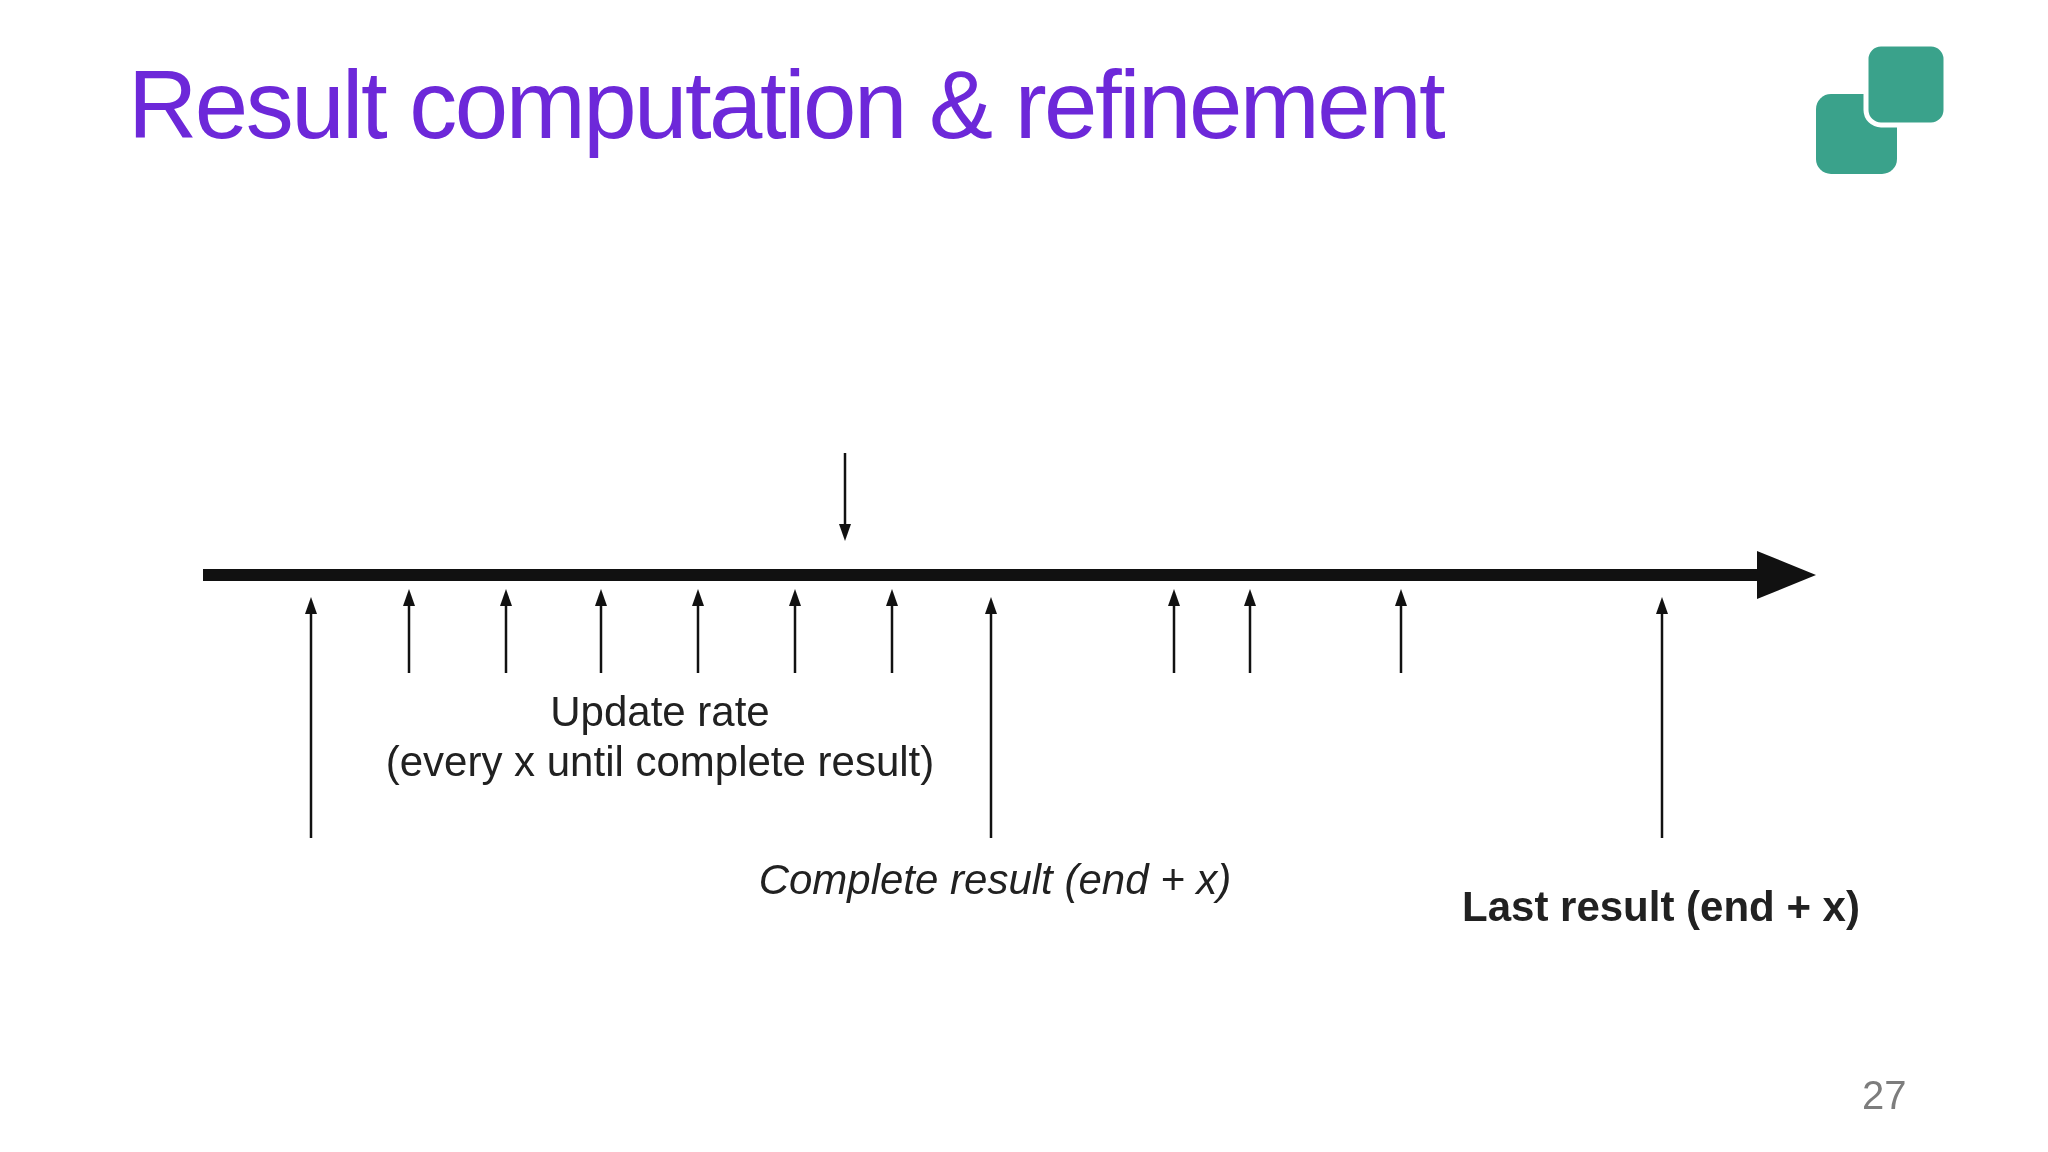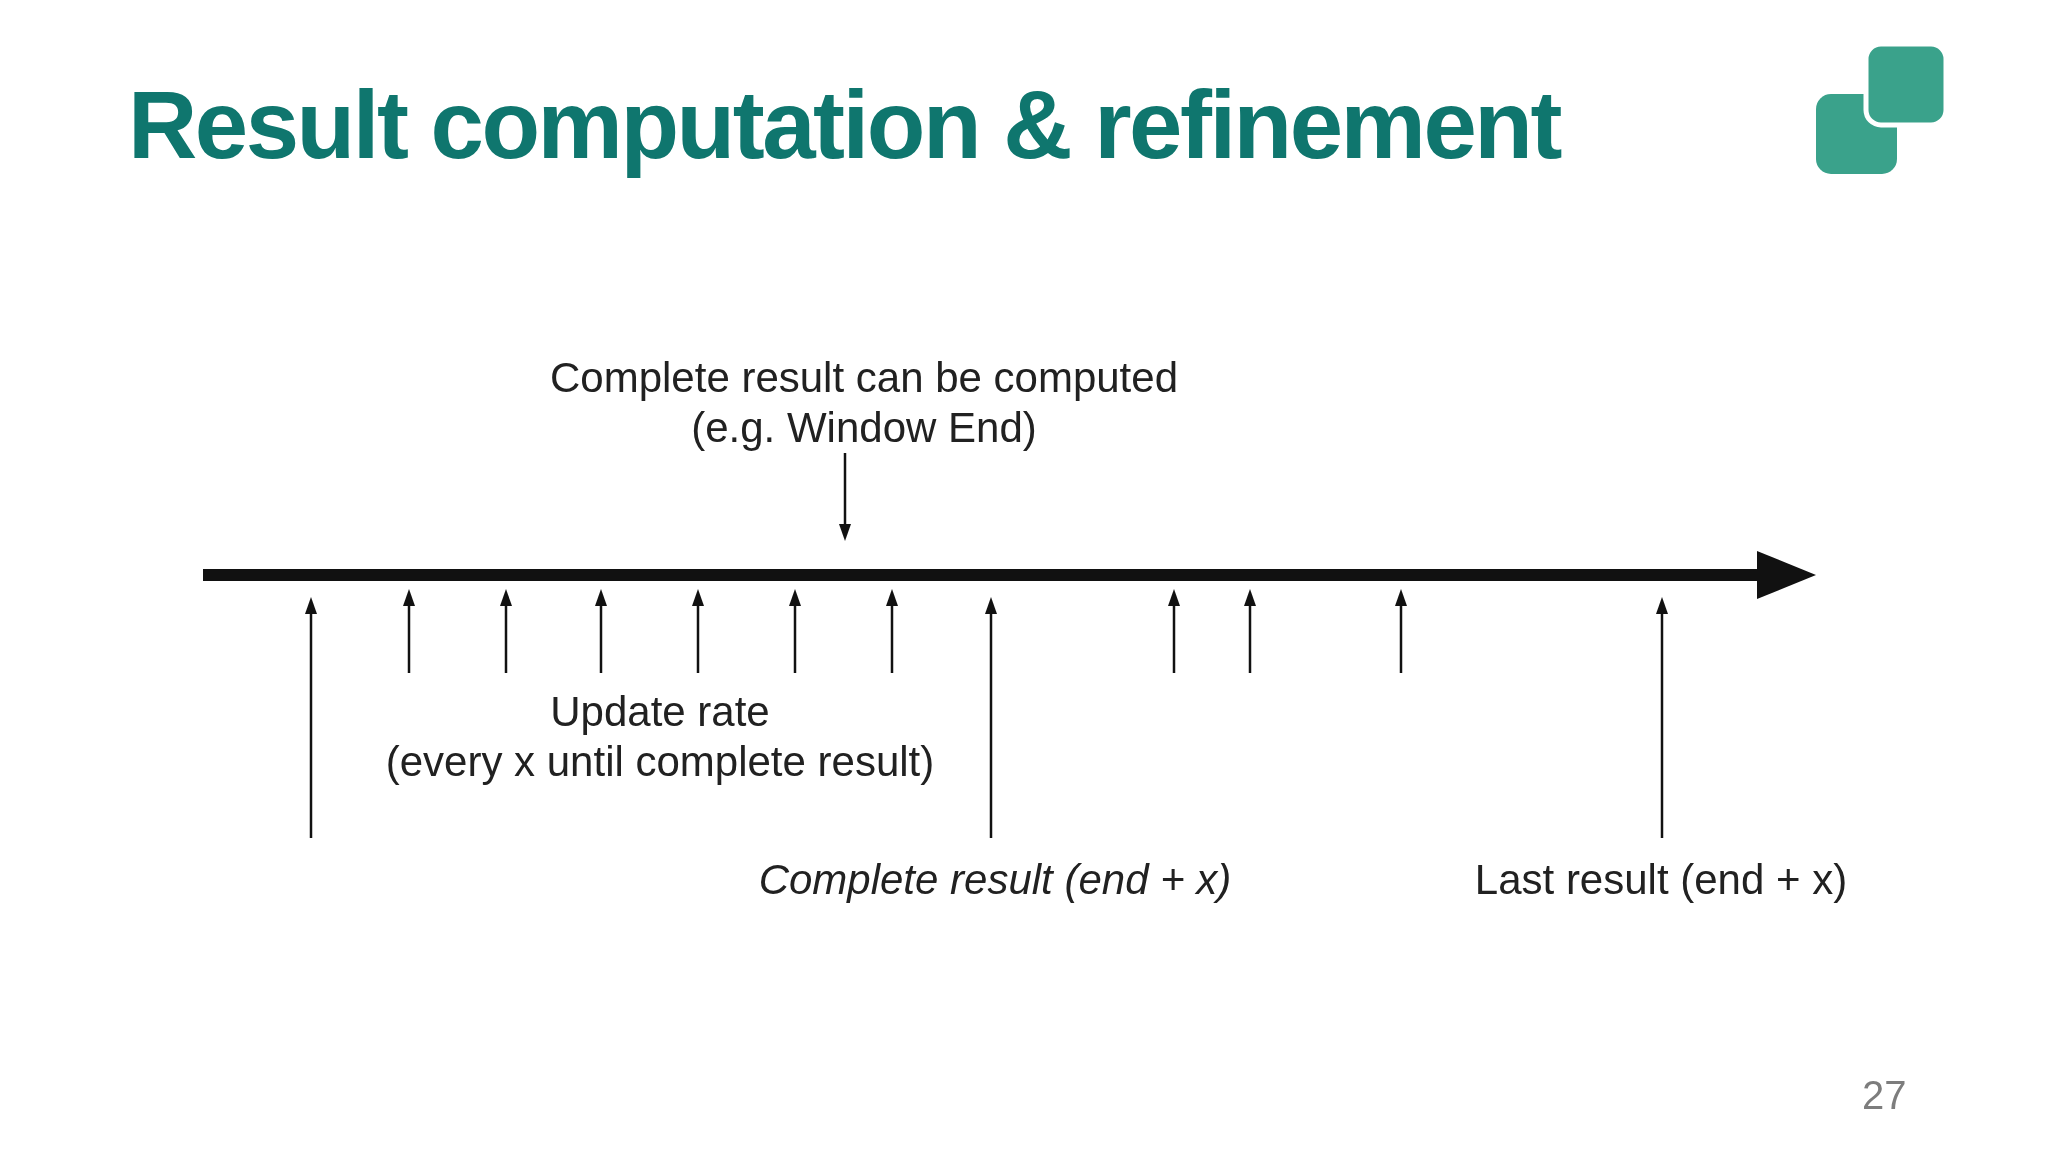--- a/index.html
+++ b/index.html
@@ -5,34 +5,34 @@
   html,body{margin:0;padding:0;background:#ffffff;}
   #slide{
     position:relative;
     width:2048px;height:1152px;
     background:#ffffff;
     overflow:hidden;
     font-family:"Liberation Sans","DejaVu Sans",sans-serif;
   }
   #title{
     position:absolute;left:128px;top:57px;
-    font-size:96px;font-weight:700;line-height:1;
-    letter-spacing:-2.5px;color:#0f766e;white-space:nowrap;margin-top:20px;
+    font-size:96px;font-weight:400;line-height:1;
+    letter-spacing:-2.5px;color:#6d28d9;white-space:nowrap;
   }
   .dlabel{
     position:absolute;
     font-size:42px;line-height:50px;color:#212121;
     text-align:center;white-space:nowrap;
   }
   #annotation      {left:514px; top:353px; width:700px;}
   #label-update    {left:360px; top:687px; width:600px;}
   #label-late      {left:1033px;top:697px; width:600px;}
   #label-first     {left:105px; top:855px; width:420px;}
   #label-complete  {left:735px; top:855px; width:520px;font-style:italic;}
-  #label-last      {left:1431px;top:855px; width:460px;}
+  #label-last      {left:1431px;top:882px; width:460px;font-weight:bold;}
   #page-number{
     position:absolute;left:1862px;top:1073px;width:80px;
     font-size:40px;line-height:44px;color:#7d7d7d;text-align:left;
   }
   #diagram-svg,#logo-svg{position:absolute;}
   #diagram-svg{left:0;top:0;}
   #logo-svg{left:1800px;top:30px;}
 </style>
 </head>
 <body>
@@ -70,24 +70,20 @@
       <line x1="1401" y1="673" x2="1401" y2="604" stroke="#111111" stroke-width="2.5"></line>
       <polygon points="1401,589 1395,606 1407,606" fill="#111111"></polygon>
       <line x1="311" y1="838" x2="311" y2="612" stroke="#111111" stroke-width="2.5"></line>
       <polygon points="311,597 305,614 317,614" fill="#111111"></polygon>
       <line x1="991" y1="838" x2="991" y2="612" stroke="#111111" stroke-width="2.5"></line>
       <polygon points="991,597 985,614 997,614" fill="#111111"></polygon>
       <line x1="1662" y1="838" x2="1662" y2="612" stroke="#111111" stroke-width="2.5"></line>
       <polygon points="1662,597 1656,614 1668,614" fill="#111111"></polygon>
     </svg>
 
-  <div id="annotation" class="dlabel">
-    <div>Complete result can be computed</div>
-    <div>(e.g. Window End)</div>
-  </div>
 
   <div id="label-update" class="dlabel">
     <div>Update rate</div>
     <div>(every x until complete result)</div>
   </div>
 
 
 
   <div id="label-complete" class="dlabel">
     <div>Complete result (end + x)</div>

